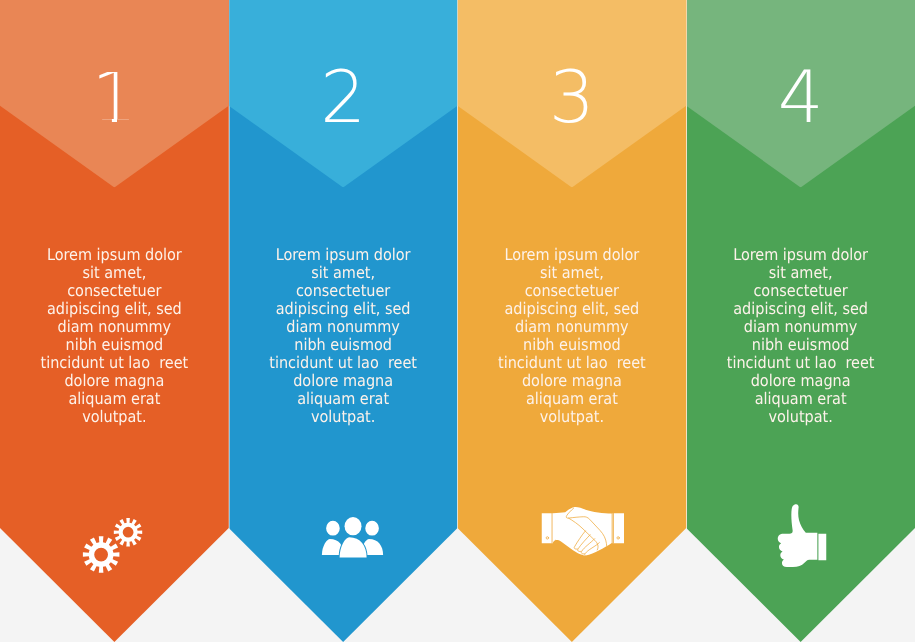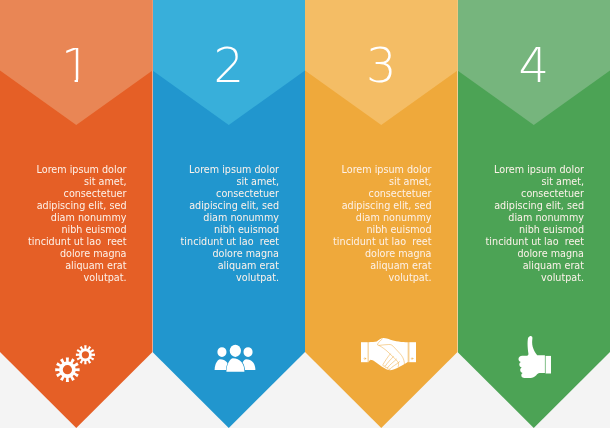--- a/index.html
+++ b/index.html
@@ -13,21 +13,21 @@
 .col-cap{position:absolute;left:0;top:0;width:100%;height:125px;
   clip-path:polygon(0 0, 100% 0, 100% 70.5px, 50% 125px, 0 70.5px);}
 .step-number{position:absolute;left:0;top:48px;width:100%;text-align:center;
   font-size:48px;line-height:34px;color:#fff;font-weight:200;
   font-family:"DejaVu Sans",sans-serif;}
 .step-number.no-foot{clip-path:polygon(0px 0px, 152.5px 0px, 152.5px 31.5px,
   78px 31.5px, 78px 60px, 74.6px 60px, 74.6px 31.5px, 0px 31.5px);}
 .step-text{position:absolute;left:26px;top:163.5px;width:100.5px;text-align:center;
   font-size:10.7px;line-height:12px;color:#fdf2ea;
   font-family:"DejaVu Sans Condensed","DejaVu Sans",sans-serif;}
-.step-text div{white-space:pre;text-align:right;}
+.step-text div{white-space:pre;}
 .step-icon{position:absolute;top:0;left:0;width:100%;height:100%;pointer-events:none;}
 .icon-svg{fill:#fff;display:block;position:absolute;}
 .ic-gears{width:40px;height:37px;left:55px;top:345px;}
 .ic-people{width:42px;height:29px;left:213.5px;top:344px;}
 .ic-hand{width:55px;height:33px;left:360.5px;top:338px;}
 .ic-thumb{width:34px;height:42px;left:516.5px;top:336px;}
 .pp-back path,.pp-front path{fill:#fff;}
 .pp-outl path{fill:none;stroke-width:1.3;}
 .hs-fill path{fill:#fff;}
 .hs-line path,.hs-line circle{fill:none;stroke-width:0.5;stroke-linecap:round;stroke-linejoin:round;}

